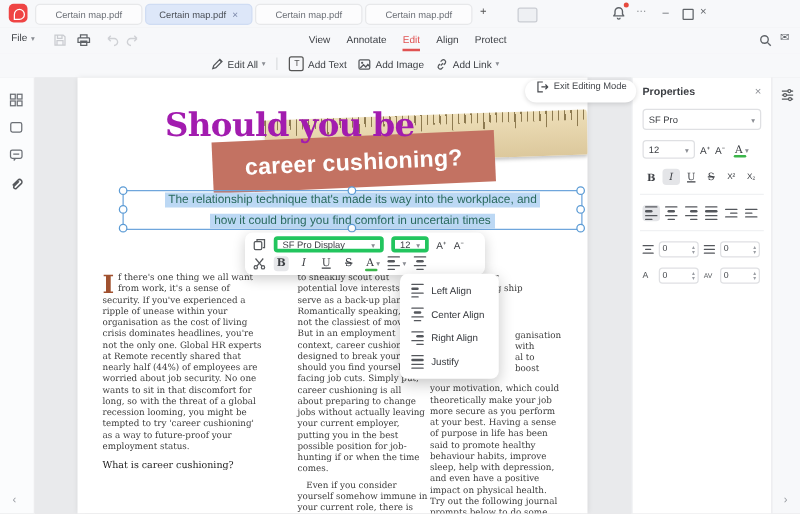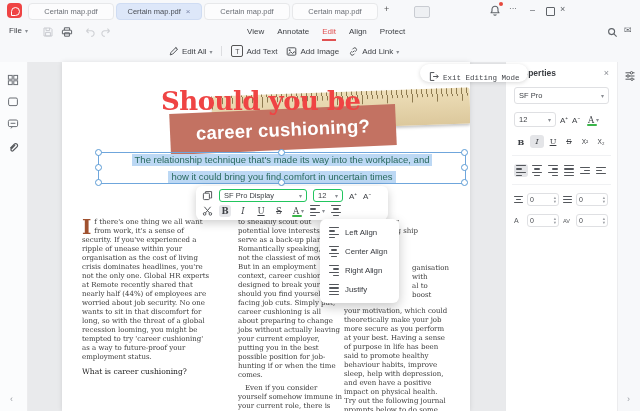--- a/index.html
+++ b/index.html
@@ -33,49 +33,49 @@
   .tglyph{width:10px;height:10px;border:1px solid #555;border-radius:2px;font-size:7px;display:flex;align-items:center;justify-content:center;color:#555;}
   .etdiv{width:1px;height:10px;background:#dcdde0;}
 
   
   .sidebar{position:absolute;left:0;top:62px;width:27px;height:349px;background:#fbfcfd;border-right:1px solid #ececee;}
   .sbi{position:absolute;left:7px;}
   .docarea{position:absolute;left:28px;top:62px;width:477px;height:349px;background:#e9eaec;}
   .page{position:absolute;left:34px;top:0;width:408px;height:349px;background:#ffffff;box-shadow:0 0 5px rgba(0,0,0,.10);overflow:hidden;}
 
   
-  .doctitle{position:absolute;left:70px;top:24px;font-family:"DejaVu Serif",serif;font-weight:700;font-size:26px;color:#ef4444;letter-spacing:-.5px;z-index:3;margin-left:29px;}
+  .doctitle{position:absolute;left:70px;top:24px;font-family:"DejaVu Serif",serif;font-weight:700;font-size:26px;color:#a21caf;letter-spacing:-.5px;z-index:3;}
   .ruler{position:absolute;left:150px;top:30px;width:258px;height:36px;background:linear-gradient(#eedfb9,#dcc89c);border-radius:2px;
          transform:rotate(-2deg);box-shadow:0 2px 3px rgba(0,0,0,.22);z-index:1;}
   .ruler .t1{position:absolute;left:0;top:0;width:100%;height:8px;background:repeating-linear-gradient(90deg,#8d7a50 0 1px,transparent 1px 5px);}
   .ruler .t2{position:absolute;left:0;top:0;width:100%;height:13px;background:repeating-linear-gradient(90deg,#8d7a50 0 1px,transparent 1px 25px);}
   .banner{position:absolute;left:108px;top:47px;width:226px;height:41px;background:#c37262;transform:rotate(-2.5deg);z-index:2;
           display:flex;align-items:center;justify-content:center;font-weight:700;font-size:18.5px;color:#fff;letter-spacing:.2px;}
   .subbox{position:absolute;left:36px;top:90px;width:366px;height:30px;border:1px solid #6fa6dc;z-index:2;
           display:flex;flex-direction:column;align-items:center;justify-content:center;gap:5px;}
   .subbox .ln{font-size:9.5px;line-height:12px;color:#2a6a5e;background:#bcd8f4;padding:0 3px;white-space:nowrap;}
   .hdl{position:absolute;width:5px;height:5px;background:#fff;border:1px solid #5b9bd5;border-radius:50%;z-index:4;}
 
   .bodycol{position:absolute;top:156px;font-family:"DejaVu Serif",serif;font-size:7px;line-height:9px;color:#3b3b3b;text-align:left;}
   .bodycol p{margin:0 0 4px 0;}
   .dropcap{float:left;font-size:20px;line-height:17px;font-weight:700;color:#a0512f;margin:1px 3px 0 0;}
   .colhead{font-weight:400;font-size:7.6px;color:#1d1d1d;margin:5px 0 2px 0;}
   .indent{text-indent:7px;}
   .frag span{display:block;}
 
   
   .exitpill{position:absolute;left:420px;top:64px;height:18px;padding:0 8px;background:#fff;border-radius:9px;
-            box-shadow:0 1px 4px rgba(0,0,0,.15);display:flex;align-items:flex-end;gap:4px;font-size:7.5px;color:#44474c;z-index:6;font-family:Liberation Mono, monospace;}
+            box-shadow:0 1px 4px rgba(0,0,0,.15);display:flex;align-items:flex-start;gap:4px;font-size:7.5px;color:#44474c;z-index:6;}
 
   
   .ftoolbar{position:absolute;left:196px;top:186px;width:192px;height:34px;background:#fff;border-radius:6px;
             box-shadow:0 3px 10px rgba(0,0,0,.20);z-index:8;padding:3px 6px;box-sizing:border-box;
             display:flex;flex-direction:column;justify-content:space-between;}
   .frow{display:flex;align-items:center;gap:6px;height:13px;}
-  .fsel{display:flex;align-items:center;justify-content:space-between;border:1px solid #22c55e;border-radius:3px;height:13px;
+  .fsel{display:flex;align-items:center;justify-content:space-between;border:3px solid #22c55e;border-radius:3px;height:13px;
         padding:0 4px;font-size:7.5px;color:#3c3f44;box-sizing:border-box;}
   .fbtn{font-size:8px;color:#3c3f44;display:flex;align-items:center;gap:1px;}
   .styleglyph{font-family:"DejaVu Serif",serif;font-size:8.5px;color:#3c3f44;width:12px;height:12px;display:flex;align-items:center;justify-content:center;border-radius:3px;}
   .styleglyph.on{background:#e6e7ea;font-weight:700;}
   .cara{font-size:6px;color:#8a8d93;}
   .colorA{position:relative;display:flex;align-items:center;}
   .colorA .bar{position:absolute;left:1px;bottom:0px;width:10px;height:2px;background:#3bb54a;border-radius:1px;}
 
   
   .bars{display:inline-flex;flex-direction:column;justify-content:center;gap:2px;width:10px;}

